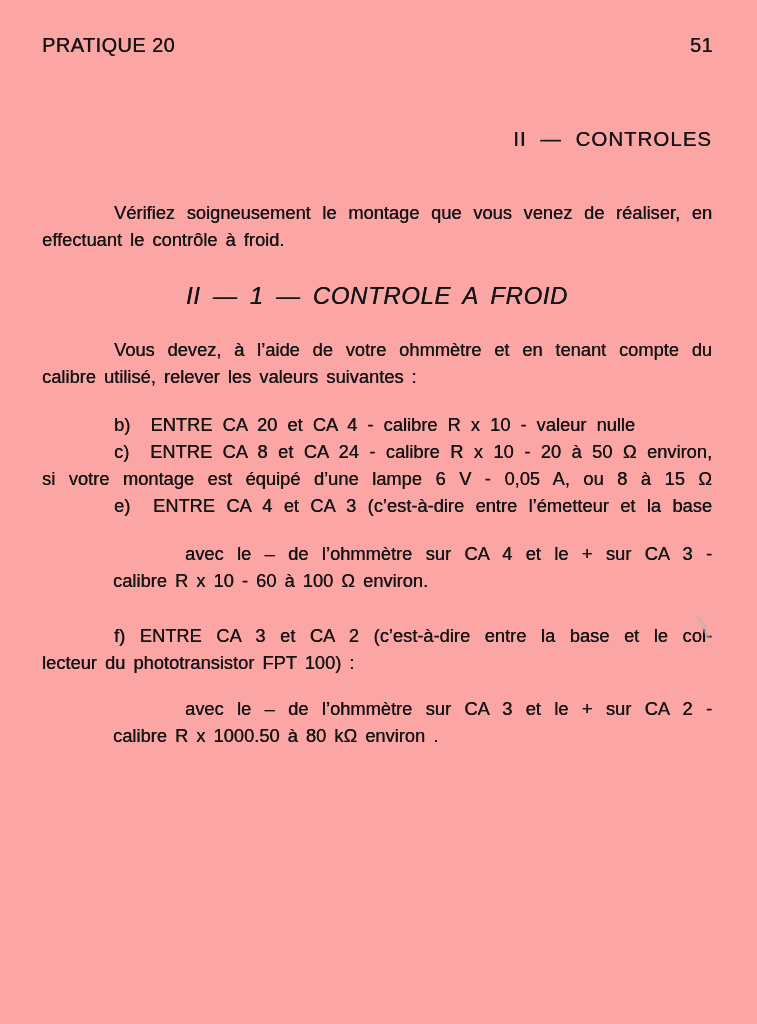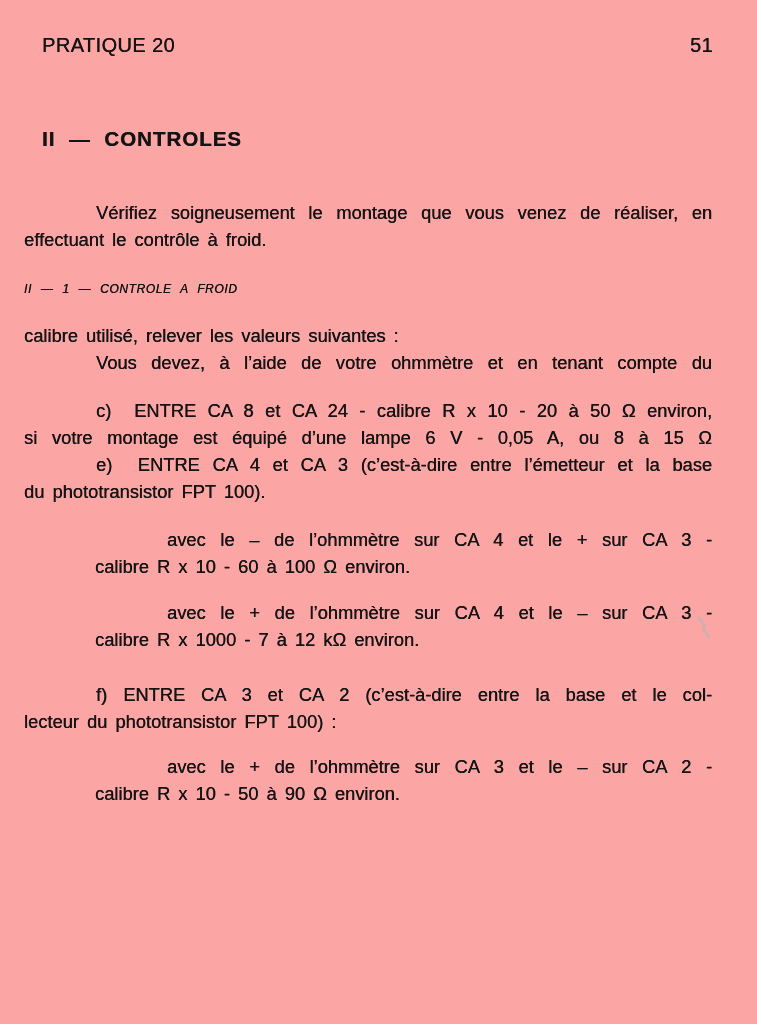--- a/index.html
+++ b/index.html
@@ -20,47 +20,48 @@
     display: flex;
     justify-content: space-between;
     align-items: baseline;
     padding: 34px 44px 0 42px;
     font-size: 20px;
     letter-spacing: 0.4px;
     text-shadow: 0.3px 0 0 currentColor;
   }
   .title {
     margin: 70px 45px 0 42px;
-    text-align: left;
+    text-align: right;
     font-size: 20.5px;
-    font-weight: bold;
+    font-weight: normal;
     letter-spacing: 1px;
     word-spacing: 7px;
     text-shadow: 0.3px 0 0 currentColor;
   }
-  .content { padding: 0 45px 0 24px; }
+  .content { padding: 0 45px 0 42px; }
   .line {
     font-size: 18.3px;
     line-height: 27px;
     word-spacing: 3px;
     text-shadow: 0.3px 0 0 currentColor;
     white-space: normal;
   }
   .wide { word-spacing: 5px; }
   .j { text-align: justify; text-align-last: justify; }
   .ind { text-indent: 72px; }
   .sub { margin-left: 71px; }
   .heading {
     margin: 29px 0 0 0;
     font-style: italic;
-    font-size: 12px;
+    font-size: 24px;
     font-weight: normal;
     letter-spacing: 0.6px;
     word-spacing: 5px;
     text-shadow: 0.3px 0 0 currentColor;
+    text-align: center;
   }
   .p-intro { margin-top: 48px; }
   .p-instr { margin-top: 26px; }
   .list    { margin-top: 21px; }
   .m1      { margin-top: 21px; }
   .m2      { margin-top: 19px; }
   .p-f     { margin-top: 28px; }
   .m3      { margin-top: 19px; }
   .m4      { margin-top: 18px; }
   .smudge {
@@ -86,51 +87,47 @@
   <div class="content">
 
     <div class="p-intro">
       <div class="line j ind">Vérifiez soigneusement le montage que vous venez de réaliser, en</div>
       <div class="line">effectuant le contrôle à froid.</div>
     </div>
 
     <h2 class="heading">II — 1 — CONTROLE A FROID</h2>
 
     <div class="p-instr">
+      <div class="line j ind">Vous devez, à l’aide de votre ohmmètre et en tenant compte du</div>
       <div class="line">calibre utilisé, relever les valeurs suivantes :</div>
-      <div class="line j ind">Vous devez, à l’aide de votre ohmmètre et en tenant compte du</div>
     </div>
 
     <div class="list">
+      <div class="line wide ind">b)&nbsp; ENTRE CA 20 et CA 4 - calibre R x 10 - valeur nulle</div>
       <div class="line j ind">c)&nbsp; ENTRE CA 8 et CA 24 - calibre R x 10 - 20 à 50 Ω environ,</div>
       <div class="line j">si votre montage est équipé d’une lampe 6 V - 0,05 A, ou 8 à 15 Ω</div>
       <div class="line j ind">e)&nbsp; ENTRE CA 4 et CA 3 (c’est-à-dire entre l’émetteur et la base</div>
-      <div class="line">du phototransistor FPT 100).</div>
     </div>
 
     <div class="sub m1">
       <div class="line j ind">avec le – de l’ohmmètre sur CA 4 et le + sur CA 3 -</div>
       <div class="line">calibre R x 10 - 60 à 100 Ω environ.</div>
     </div>
 
-    <div class="sub m2">
-      <div class="line j ind">avec le + de l’ohmmètre sur CA 4 et le – sur CA 3 -</div>
-      <div class="line">calibre R x 1000 - 7 à 12 kΩ environ.</div>
-    </div>
 
     <div class="p-f">
       <div class="line j ind">f)&nbsp;ENTRE CA 3 et CA 2 (c’est-à-dire entre la base et le col-</div>
       <div class="line">lecteur du phototransistor FPT 100) :</div>
     </div>
 
+    <div class="sub m3">
+      <div class="line j ind">avec le – de l’ohmmètre sur CA 3 et le + sur CA 2 -</div>
+      <div class="line">calibre R x 1000.50 à 80 kΩ environ .</div>
+    </div>
 
-    <div class="sub m4">
-      <div class="line j ind">avec le + de l’ohmmètre sur CA 3 et le – sur CA 2 -</div>
-      <div class="line">calibre R x 10 - 50 à 90 Ω environ.</div>
-    </div>
 
   </div>
 
   <div class="smudge">
     <svg width="15" height="24" viewBox="0 0 15 24" xmlns="http://www.w3.org/2000/svg">
       <path d="M2.5 2 L9 9.5 L7 12 L12.5 21" stroke="#b5b5b5" stroke-width="3.2" fill="none" stroke-linecap="round" stroke-linejoin="round"></path>
     </svg>
   </div>
 
 </div>

